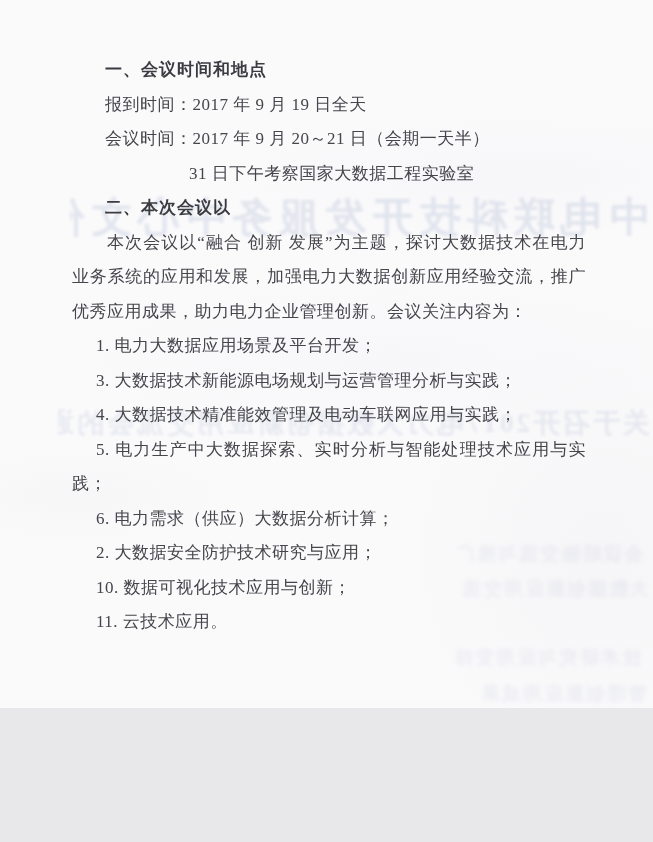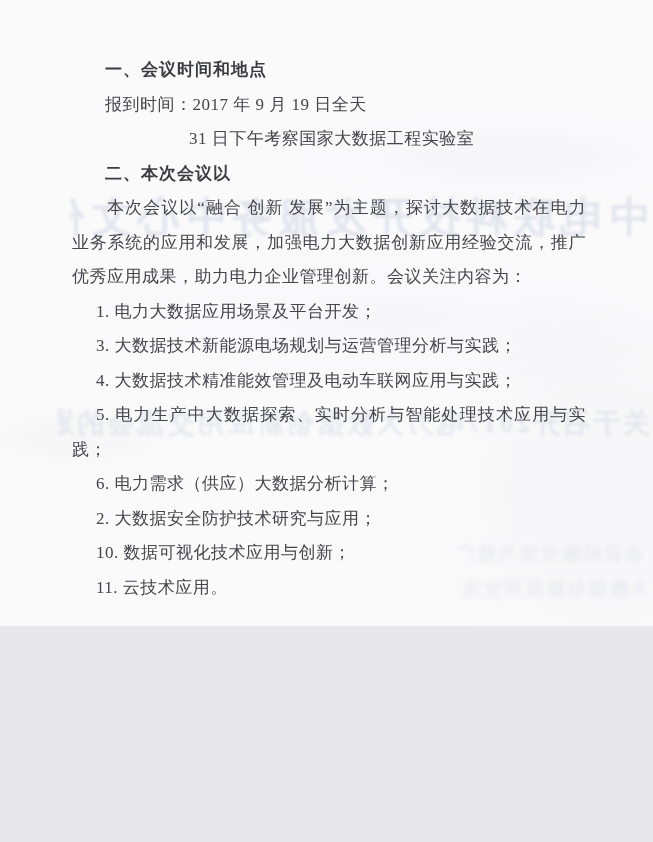--- a/index.html
+++ b/index.html
@@ -3,21 +3,21 @@
 <meta charset="utf-8">
 <style>
   html,body{margin:0;padding:0;}
   body{
     background:#e8e8ea;
     font-family:"Liberation Serif", serif;
   }
   .page{
     position:relative;
     width:653px;
-    height:626px;
+    height:708px;
     margin:0 auto;
     overflow:hidden;
     background:
       radial-gradient(ellipse 420px 90px at 78% 25%, rgba(140,155,185,0.045), transparent 70%),
       radial-gradient(ellipse 500px 120px at 60% 51%, rgba(140,155,185,0.035), transparent 70%),
       radial-gradient(ellipse 260px 300px at 92% 78%, rgba(150,150,165,0.05), transparent 75%),
       radial-gradient(ellipse 200px 60px at 12% 70%, rgba(150,150,160,0.04), transparent 75%),
       #fbfafb;
     text-decoration: underline;
   }
@@ -126,20 +126,21 @@
   <div class="ghost ghost-side gs2">技术研究与应用安排</div>
   <div class="ghost ghost-side gs3">管理创新应用成果</div>
   <div class="ghost ghost-side gs4">会议关注内容</div>
   <div class="ghost ghost-side gs5">交流会议通知</div>
   <div class="ghost ghost-side gs6">应用与实践</div>
 
   <div class="content">
 
     <div class="line heading">一、会议时间和地点</div>
     <div class="line labeled">报到时间：2017 年 9 月 19 日全天</div>
+    <div class="line labeled">会议时间：2017 年 9 月 20～21 日（会期一天半）</div>
     <div class="line visit">31 日下午考察国家大数据工程实验室</div>
 
     <div class="line heading">二、本次会议以</div>
     <p class="intro">本次会议以“融合 创新 发展”为主题，探讨大数据技术在电力业务系统的应用和发展，加强电力大数据创新应用经验交流，推广优秀应用成果，助力电力企业管理创新。会议关注内容为：</p>
 
     <div class="topic">1. 电力大数据应用场景及平台开发；</div>
     <div class="topic">3. 大数据技术新能源电场规划与运营管理分析与实践；</div>
     <div class="topic">4. 大数据技术精准能效管理及电动车联网应用与实践；</div>
     <div class="topic">5. 电力生产中大数据探索、实时分析与智能处理技术应用与实践；</div>
     <div class="topic">6. 电力需求（供应）大数据分析计算；</div>

